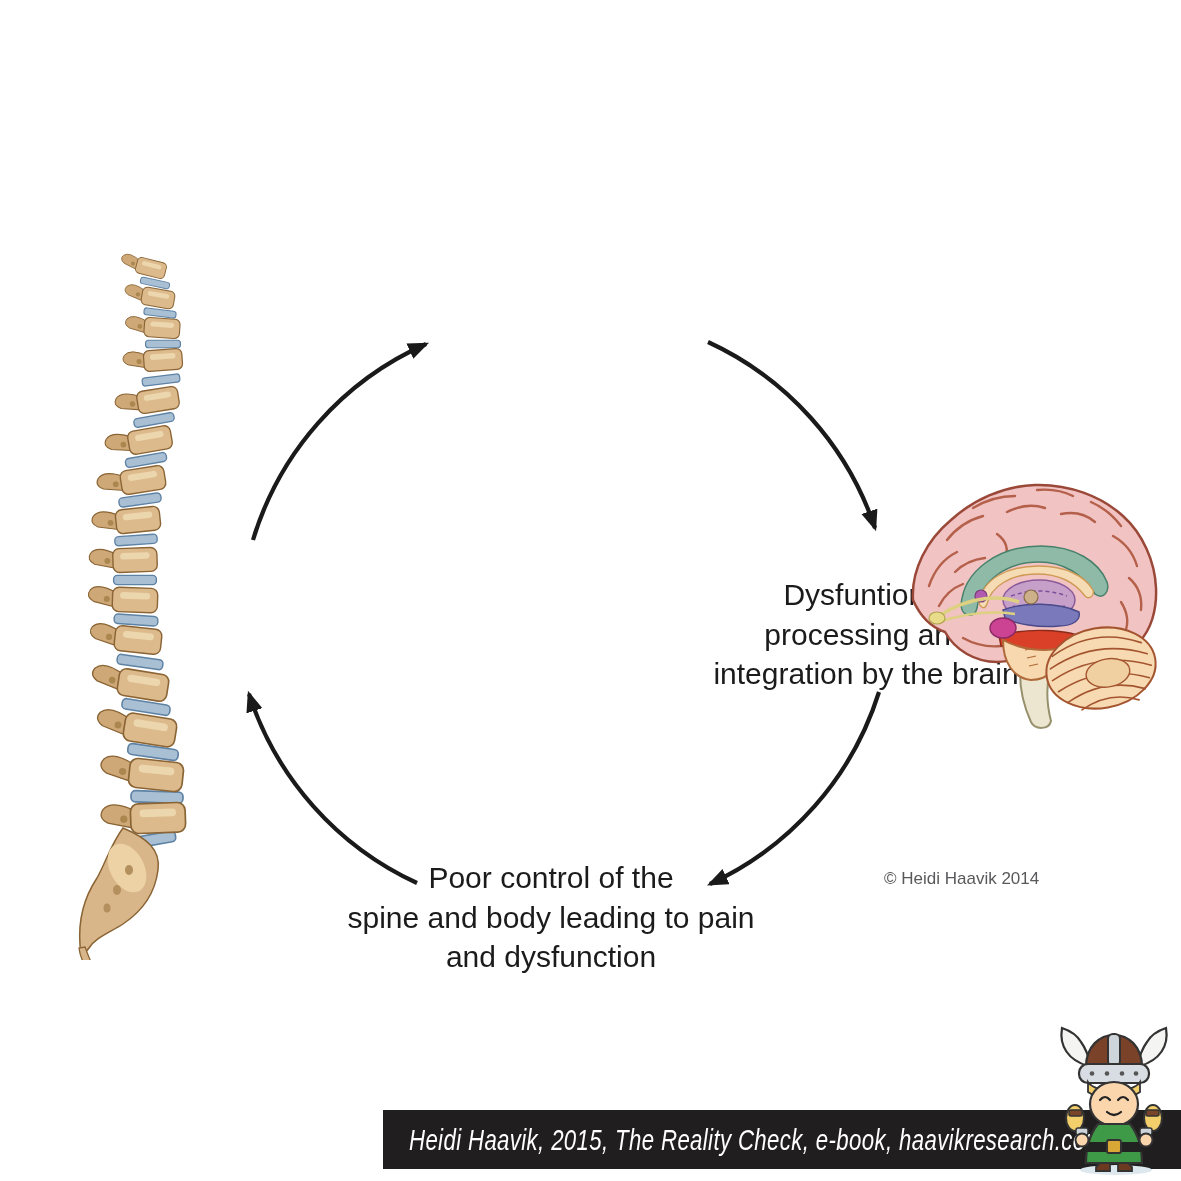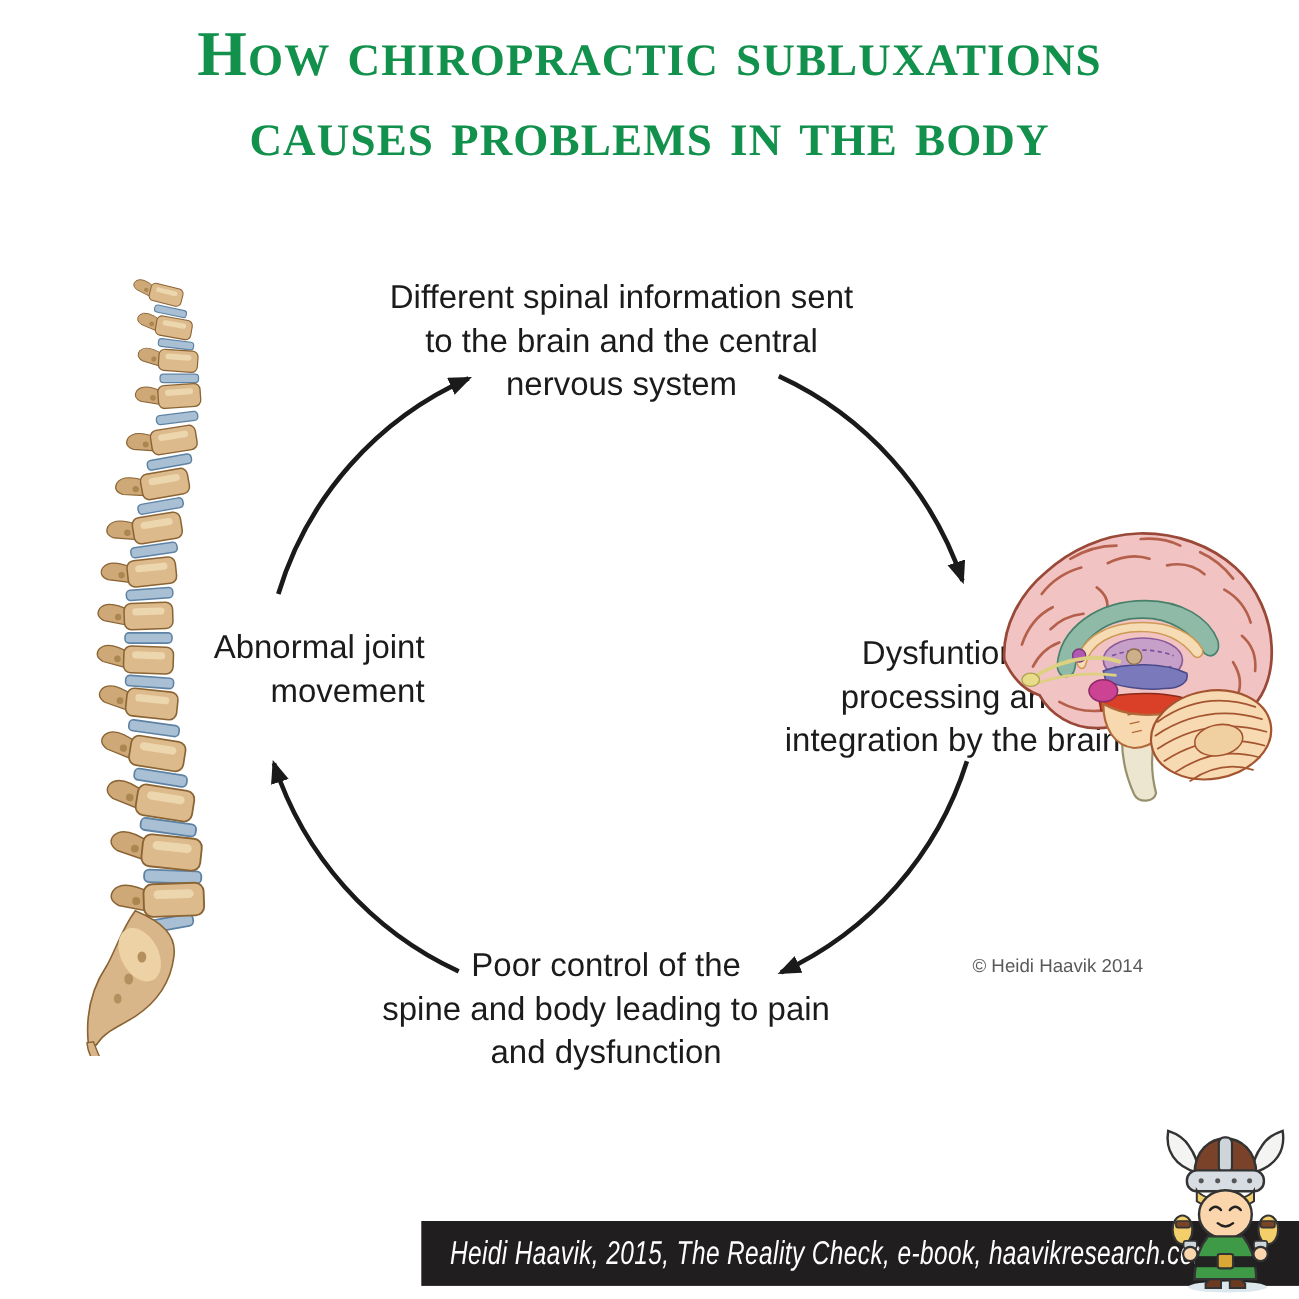--- a/index.html
+++ b/index.html
@@ -30,46 +30,39 @@
   .vdisc{fill:#a9c0d4;stroke:#5e82a4;stroke-width:1.5;}
   
   .gyri{stroke:#b4604a;stroke-width:2.4;fill:none;stroke-linecap:round;}
   .cbl-line{stroke:#a4552f;stroke-width:1.6;fill:none;stroke-linecap:round;}
 </style>
 </head>
 <body>
 
 <div class="page">
 
-  <h1 class="title">How chiropractic subluxations
-causes problems in the body</h1>
 
   <svg class="arrows" width="1181" height="1181" viewBox="0 0 1181 1181">
     <defs>
       <marker id="ah" orient="auto" markerWidth="6" markerHeight="5" refX="4.2" refY="2" markerUnits="strokeWidth">
         <path d="M0,0 L5,2 L0,4 Z" fill="#1a1a1a"></path>
       </marker>
     </defs>
     <path d="M 253 540 A 313 313 0 0 1 426 344" fill="none" stroke="#1a1a1a" stroke-width="4.2" marker-end="url(#ah)"></path>
     <path d="M 708 342 A 315 315 0 0 1 875 528" fill="none" stroke="#1a1a1a" stroke-width="4.2" marker-end="url(#ah)"></path>
     <path d="M 879 692 A 315 315 0 0 1 710 884" fill="none" stroke="#1a1a1a" stroke-width="4.2" marker-end="url(#ah)"></path>
     <path d="M 417 883 A 315 315 0 0 1 249 694" fill="none" stroke="#1a1a1a" stroke-width="4.2" marker-end="url(#ah)"></path>
   </svg>
 
-  <div class="node node-top">Different spinal information sent
-to the brain and the central
-nervous system</div>
   <div class="node node-right">Dysfuntional
 processing and
 integration by the brain</div>
   <div class="node node-bottom">Poor control of the
 spine and body leading to pain
 and dysfunction</div>
-  <div class="node node-left">Abnormal joint
-movement</div>
 
   <svg class="spine-svg" width="160" height="710" viewBox="0 0 160 710">
     <defs>
       <g id="vert">
         <path class="vproc" d="M -18 -6 Q -40 -18 -48 -9 Q -53 -2 -44 3 L -18 9 Z"></path>
         <circle class="vhole" cx="-30" cy="0" r="3.2"></circle>
         <rect class="vbody" x="-24" y="-13" width="48" height="26" rx="7"></rect>
         <rect x="-16" y="-8" width="32" height="7" rx="3.5" fill="#ecd6ae" stroke="none"></rect>
       </g>
       <rect id="disc" class="vdisc" x="-23" y="-5" width="46" height="10" rx="4"></rect>

